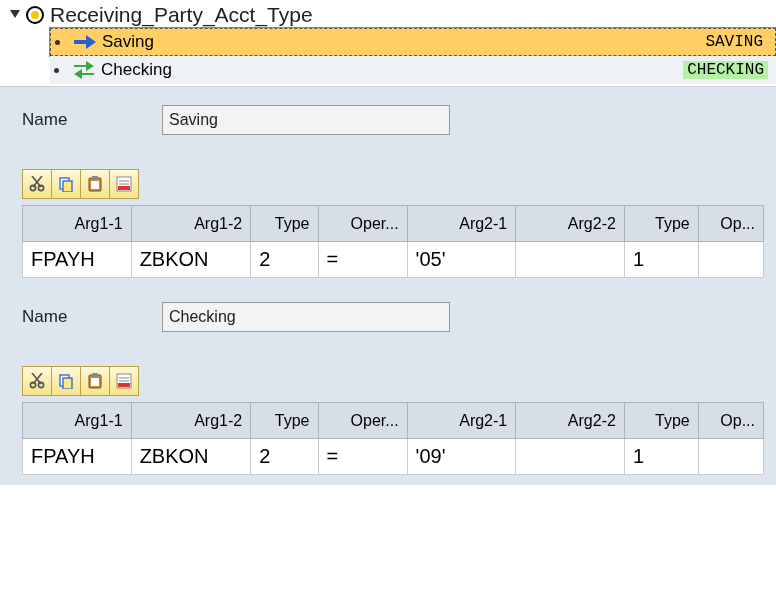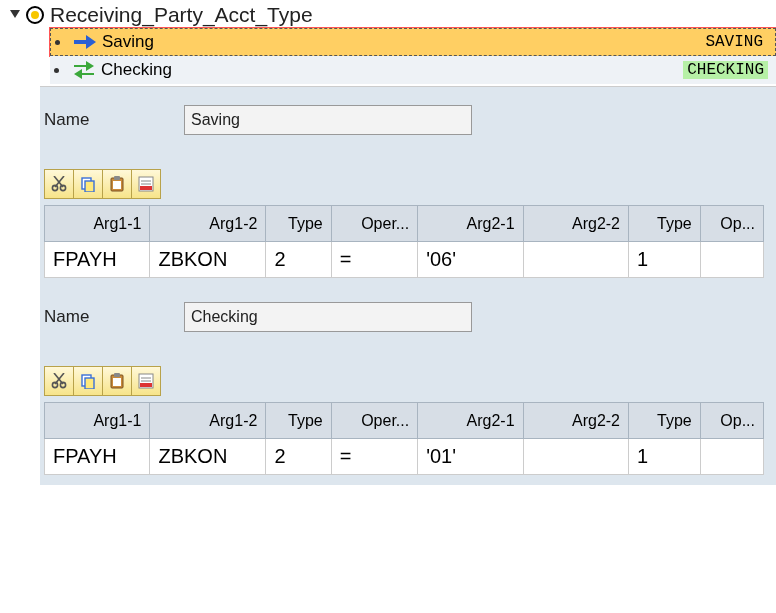--- a/index.html
+++ b/index.html
@@ -81,22 +81,21 @@
   .child-code {
     font-family: "Courier New", monospace;
     font-size: 16px;
     padding: 0 4px;
   }
   .child-code.green { background: #b6f0a6; }
   
   .panel {
     background: #dde6ee;
     border-top: 1px solid #ccc;
-    padding: 18px 12px 10px 4px;
-    margin-left: 40px;
+    padding: 18px 12px 10px 22px;
   }
   .field-row {
     display: flex;
     align-items: center;
     margin-bottom: 34px;
   }
   .field-label {
     width: 140px;
     font-size: 17px;
     color: #222;
@@ -255,21 +254,21 @@
       <th>Type</th>
       <th>Op...</th>
     </tr>
       </thead>
     <tbody>
         <tr>
       <td>FPAYH</td>
       <td>ZBKON</td>
       <td>2</td>
       <td>=</td>
-      <td class="monocell">'06'</td>
+      <td class="monocell">'05'</td>
       <td></td>
       <td>1</td>
       <td></td>
     </tr>
       </tbody>
   </table>
 
   <div class="section-gap"></div>
 
   <div class="field-row">
@@ -331,21 +330,21 @@
       <th>Type</th>
       <th>Op...</th>
     </tr>
       </thead>
     <tbody>
         <tr>
       <td>FPAYH</td>
       <td>ZBKON</td>
       <td>2</td>
       <td>=</td>
-      <td class="monocell">'01'</td>
+      <td class="monocell">'09'</td>
       <td></td>
       <td>1</td>
       <td></td>
     </tr>
       </tbody>
   </table>
 
 </div>
 
 </body></html>

